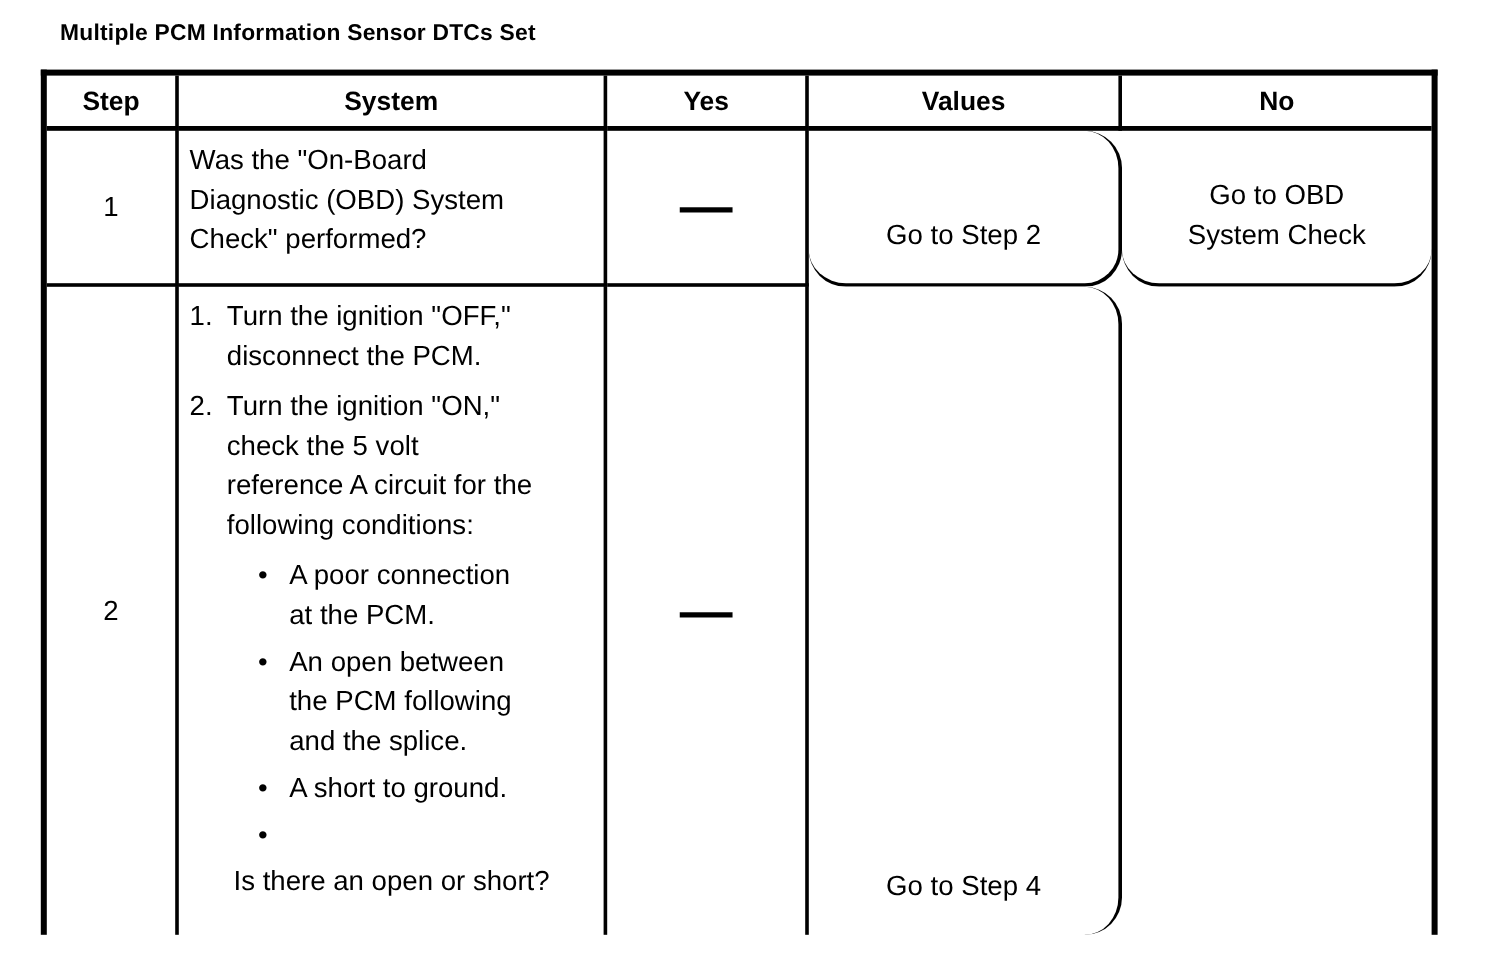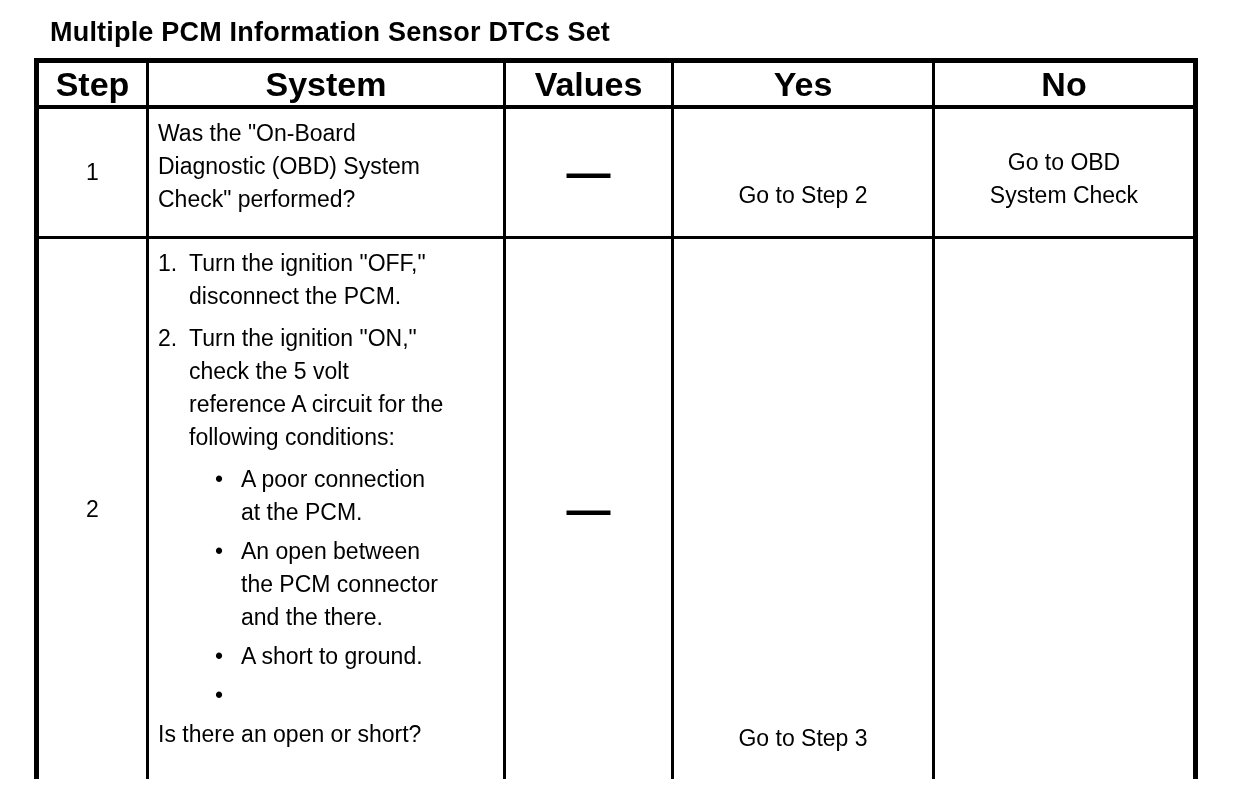--- a/index.html
+++ b/index.html
@@ -1,69 +1,69 @@
 <!DOCTYPE html>
 <html><head>
 <meta charset="utf-8">
 <style>
   html,body{margin:0;padding:0;}
   body{
     width:1248px;height:804px;position:relative;background:#ffffff;color:#000000;
     font-family:"Liberation Sans","DejaVu Sans",sans-serif;overflow:hidden;
   }
   .title{
-    position:absolute;left:50px;top:17px;font-size:27px;font-weight:bold;
+    position:absolute;left:50px;top:17px;font-size:19px;font-weight:bold;
     letter-spacing:0.2px;white-space:nowrap;
   }
   .tbl{
     position:absolute;left:34px;top:58px;width:1164px;height:721px;
     box-sizing:border-box;border:5px solid #000;border-bottom:none;
     display:grid;
     grid-template-columns:110px 357px 168px 261px 258px;
     grid-template-rows:46px 130px 540px;
     background:#fff;
   }
   .cell{
     box-sizing:border-box;border-right:3px solid #000;border-bottom:3px solid #000;
     overflow:hidden;font-size:23px;line-height:33px;
   }
   .cell.lastcol{border-right:none;}
   .cell.lastrow{border-bottom:none;}
   .cell.hdr{
-    border-bottom-width:4px;font-size:34px;font-weight:bold;
+    border-bottom-width:4px;font-size:22px;font-weight:bold;
     display:flex;align-items:center;justify-content:center;
   }
   .cell.center{display:flex;align-items:center;justify-content:center;text-align:center;}
   .cell.bottom{
     display:flex;flex-direction:column;justify-content:flex-end;align-items:center;
-    text-align:center;padding-bottom:24px;
+    text-align:center;padding-bottom:24px;border-radius:31px;
   }
   .cell.action{padding:8px 6px 0 9px;}
   .q1{display:block;max-width:280px;}
   .num-item{display:flex;margin-bottom:9px;}
   .num-marker{flex:none;width:31px;}
   .num-text{display:block;max-width:260px;}
   .bullet-item{display:flex;margin-left:57px;margin-bottom:6px;}
   .bullet-marker{flex:none;width:26px;}
   .bullet-text{display:block;max-width:206px;}
-  .q2{display:block;margin-top:3px;max-width:300px;}
+  .q2{display:block;margin-top:3px;max-width:300px;text-align:right;}
   .dash{font-size:44px;font-weight:bold;line-height:33px;}
   .no-wrap-box{display:block;max-width:160px;}
 </style>
 </head>
 <body>
 
 <div class="title">Multiple PCM Information Sensor DTCs Set</div>
 
 <div class="tbl">
 
   <div class="cell hdr">Step</div>
   <div class="cell hdr">System</div>
+  <div class="cell hdr">Yes</div>
   <div class="cell hdr">Values</div>
-  <div class="cell hdr">Yes</div>
   <div class="cell hdr lastcol">No</div>
 
   <div class="cell center">
     <span>1</span>
   </div>
   <div class="cell action">
     <span class="q1">Was the "On-Board Diagnostic (OBD) System Check" performed?</span>
   </div>
   <div class="cell center">
     <span class="dash">—</span>
@@ -86,31 +86,31 @@
     <div class="num-item">
       <span class="num-marker">2.</span>
       <span class="num-text">Turn the ignition "ON," check the 5 volt reference A circuit for the following conditions:</span>
     </div>
     <div class="bullet-item">
       <span class="bullet-marker">•</span>
       <span class="bullet-text">A poor connection at the PCM.</span>
     </div>
     <div class="bullet-item">
       <span class="bullet-marker">•</span>
-      <span class="bullet-text">An open between the PCM connector and the there.</span>
+      <span class="bullet-text">An open between the PCM following and the splice.</span>
     </div>
     <div class="bullet-item">
       <span class="bullet-marker">•</span>
       <span class="bullet-text">A short to ground.</span>
     </div>
     <div class="bullet-item">
       <span class="bullet-marker">•</span>
     </div>
     <span class="q2">Is there an open or short?</span>
   </div>
   <div class="cell center lastrow">
     <span class="dash">—</span>
   </div>
   <div class="cell bottom lastrow">
-    <span>Go to Step 3</span>
+    <span>Go to Step 4</span>
   </div>
 
 </div>
 
 </body></html>

